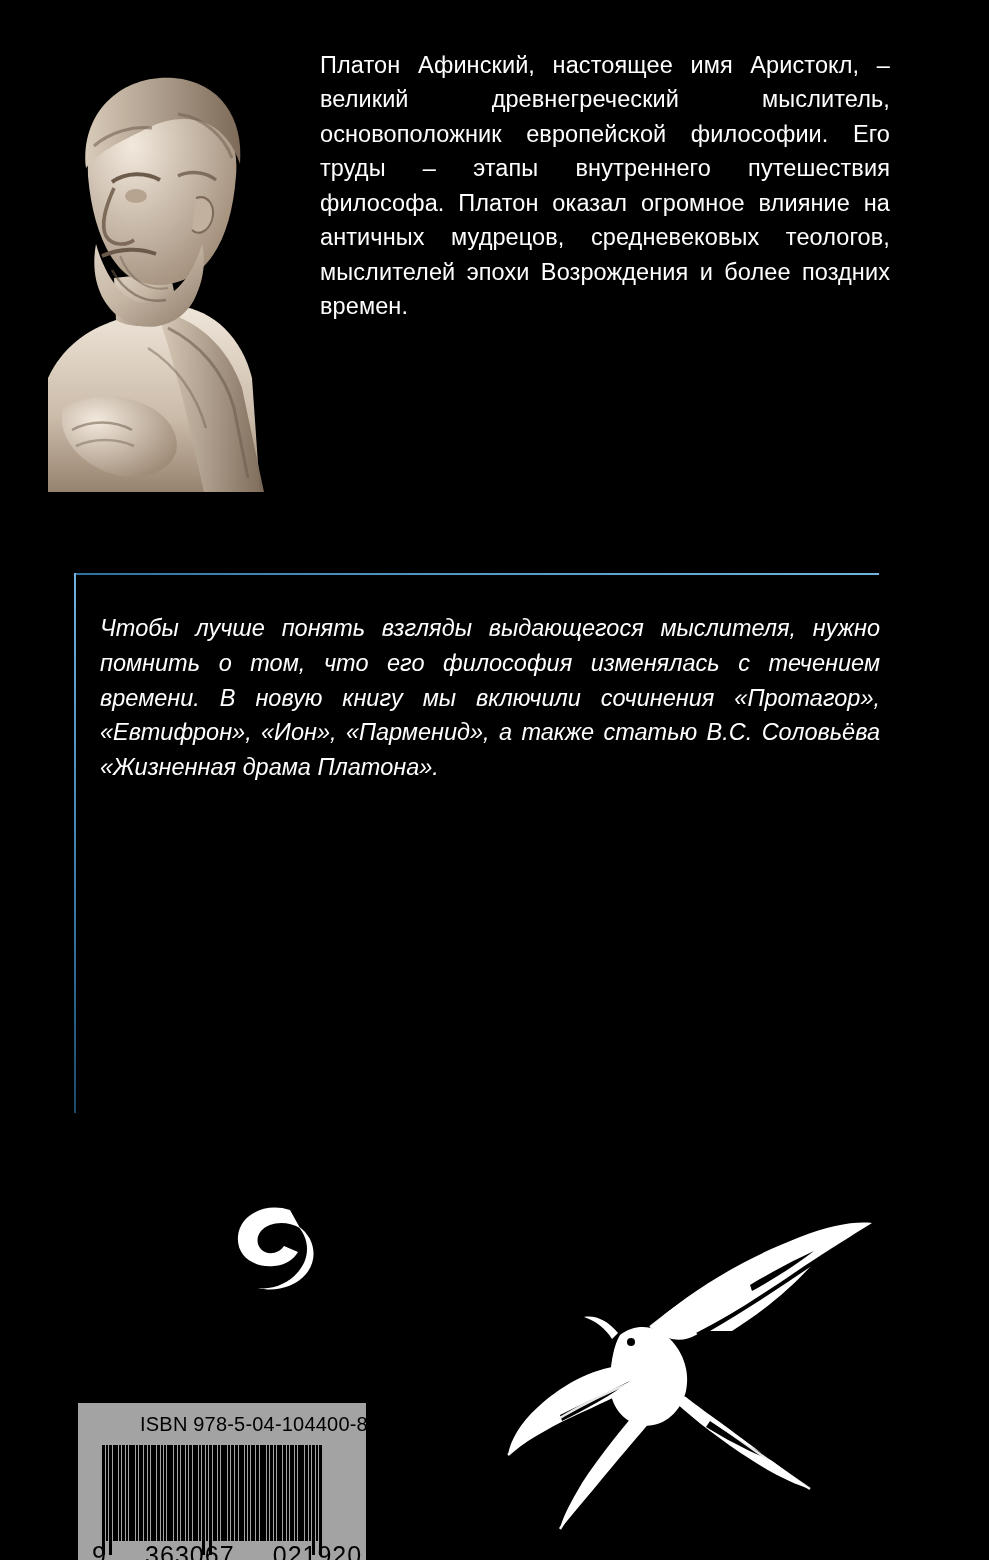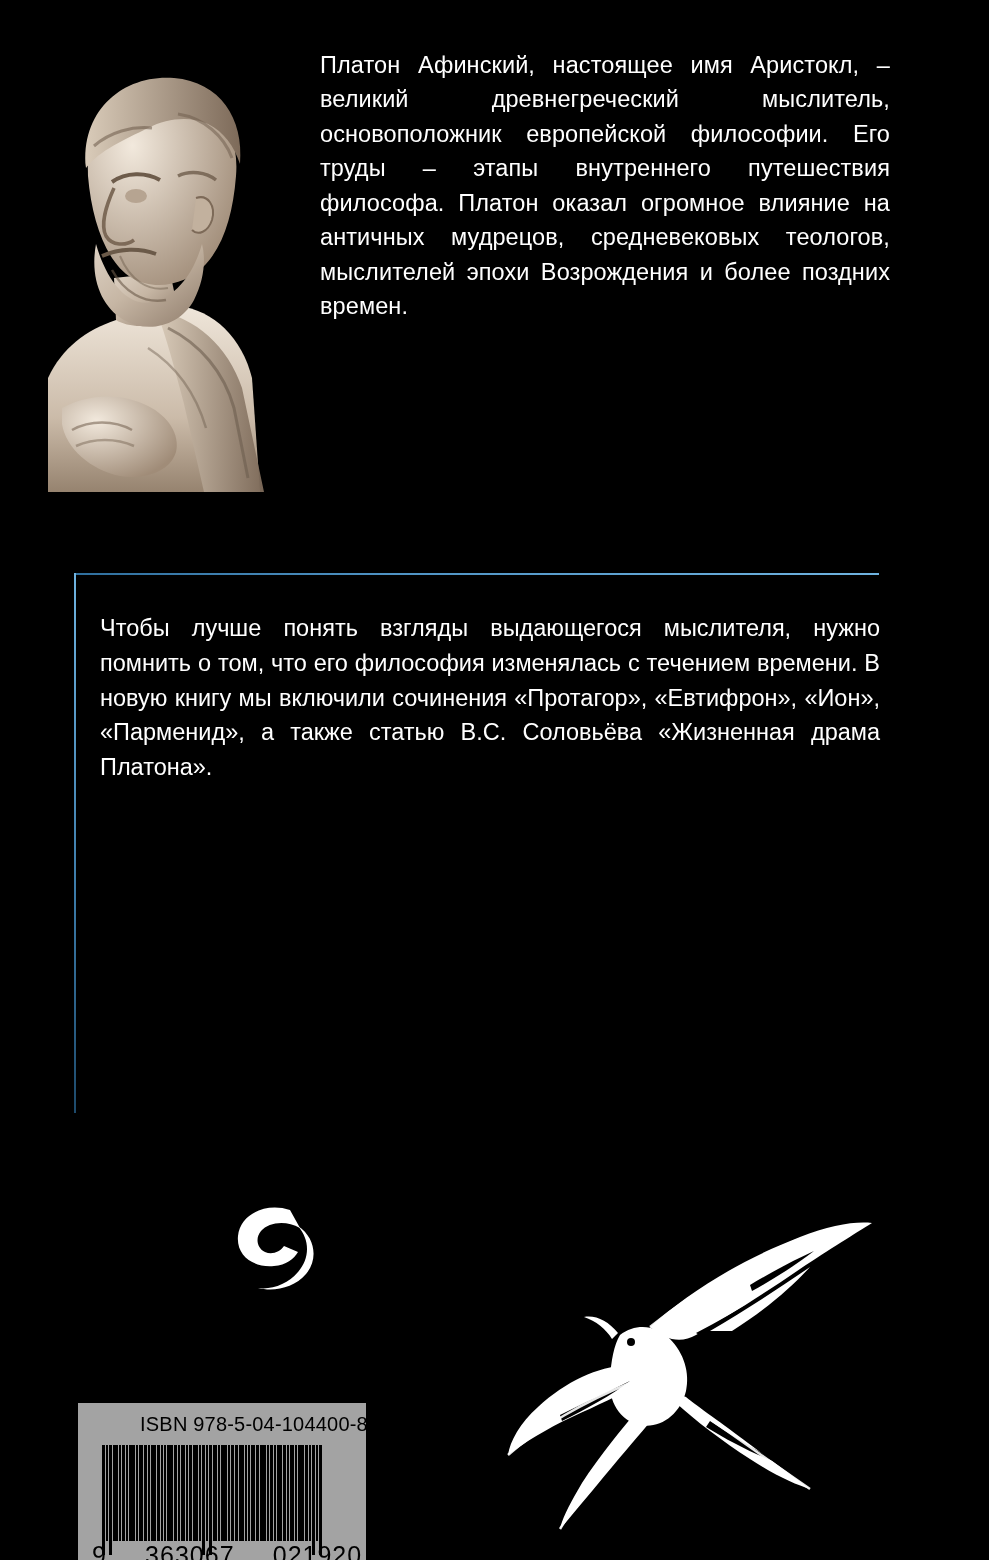--- a/index.html
+++ b/index.html
@@ -98,20 +98,21 @@
     line-height: 1.48;
     text-align: justify;
     text-justify: inter-word;
     color: #ffffff;
   }
   .annotation p {
     margin: 0 0 26px 0;
   }
   .annotation p:last-child {
     margin-bottom: 8px;
+    font-style: italic;
   }
   .annotation p.last-line-natural {
     text-align-last: left;
   }
 
   
   .eksmo-logo {
     position: absolute;
     left: 228px;
     top: 1196px;

